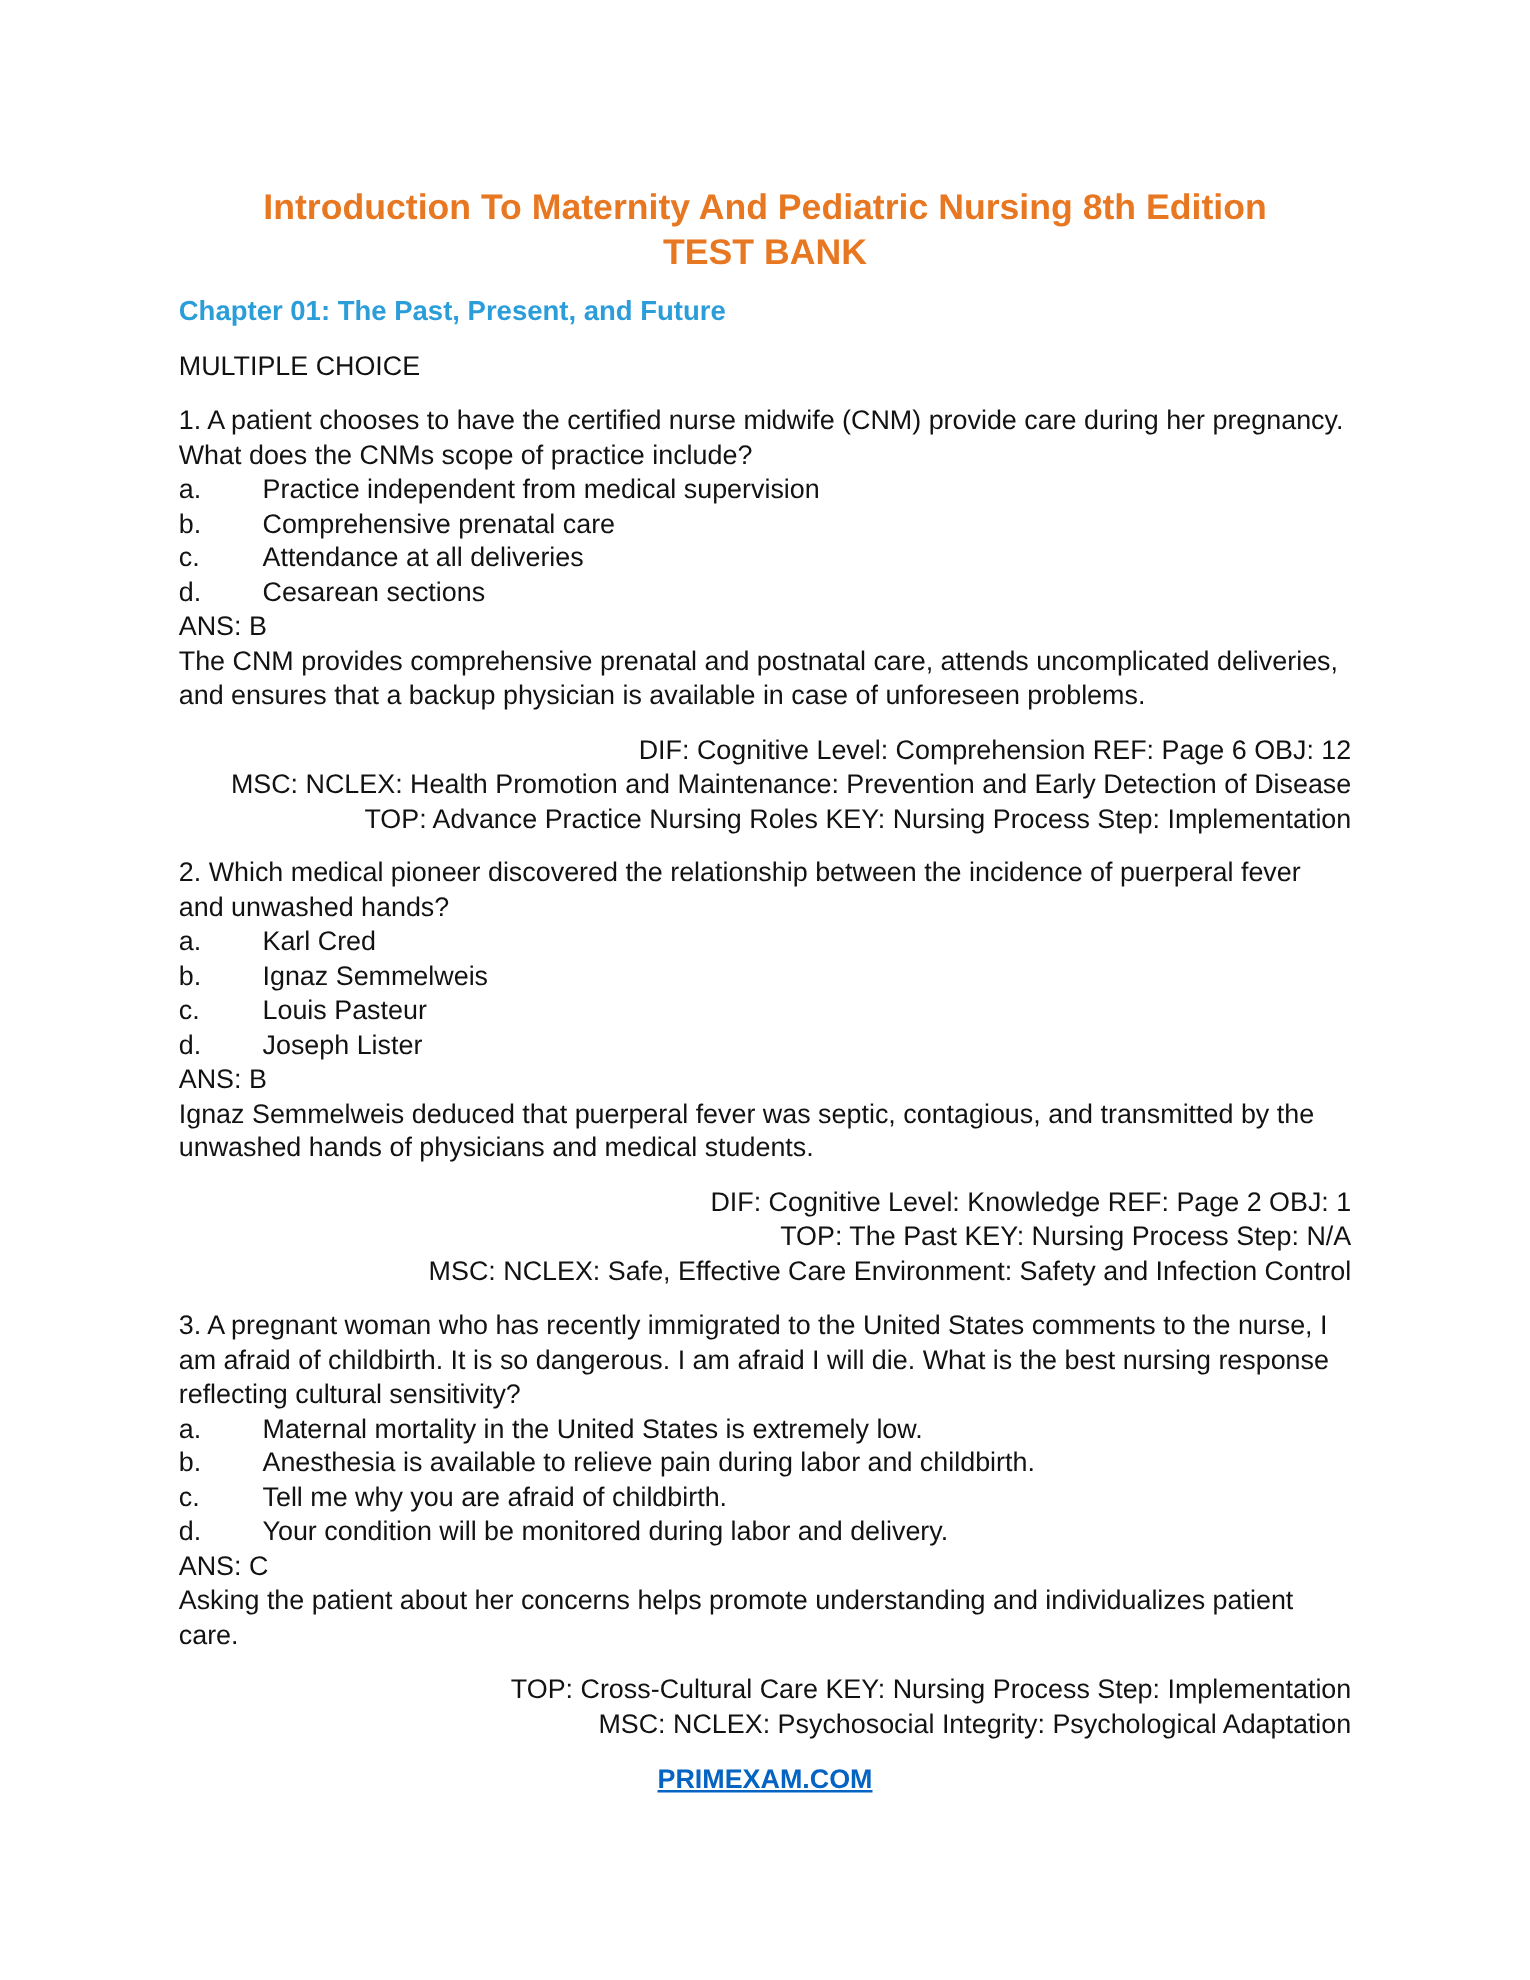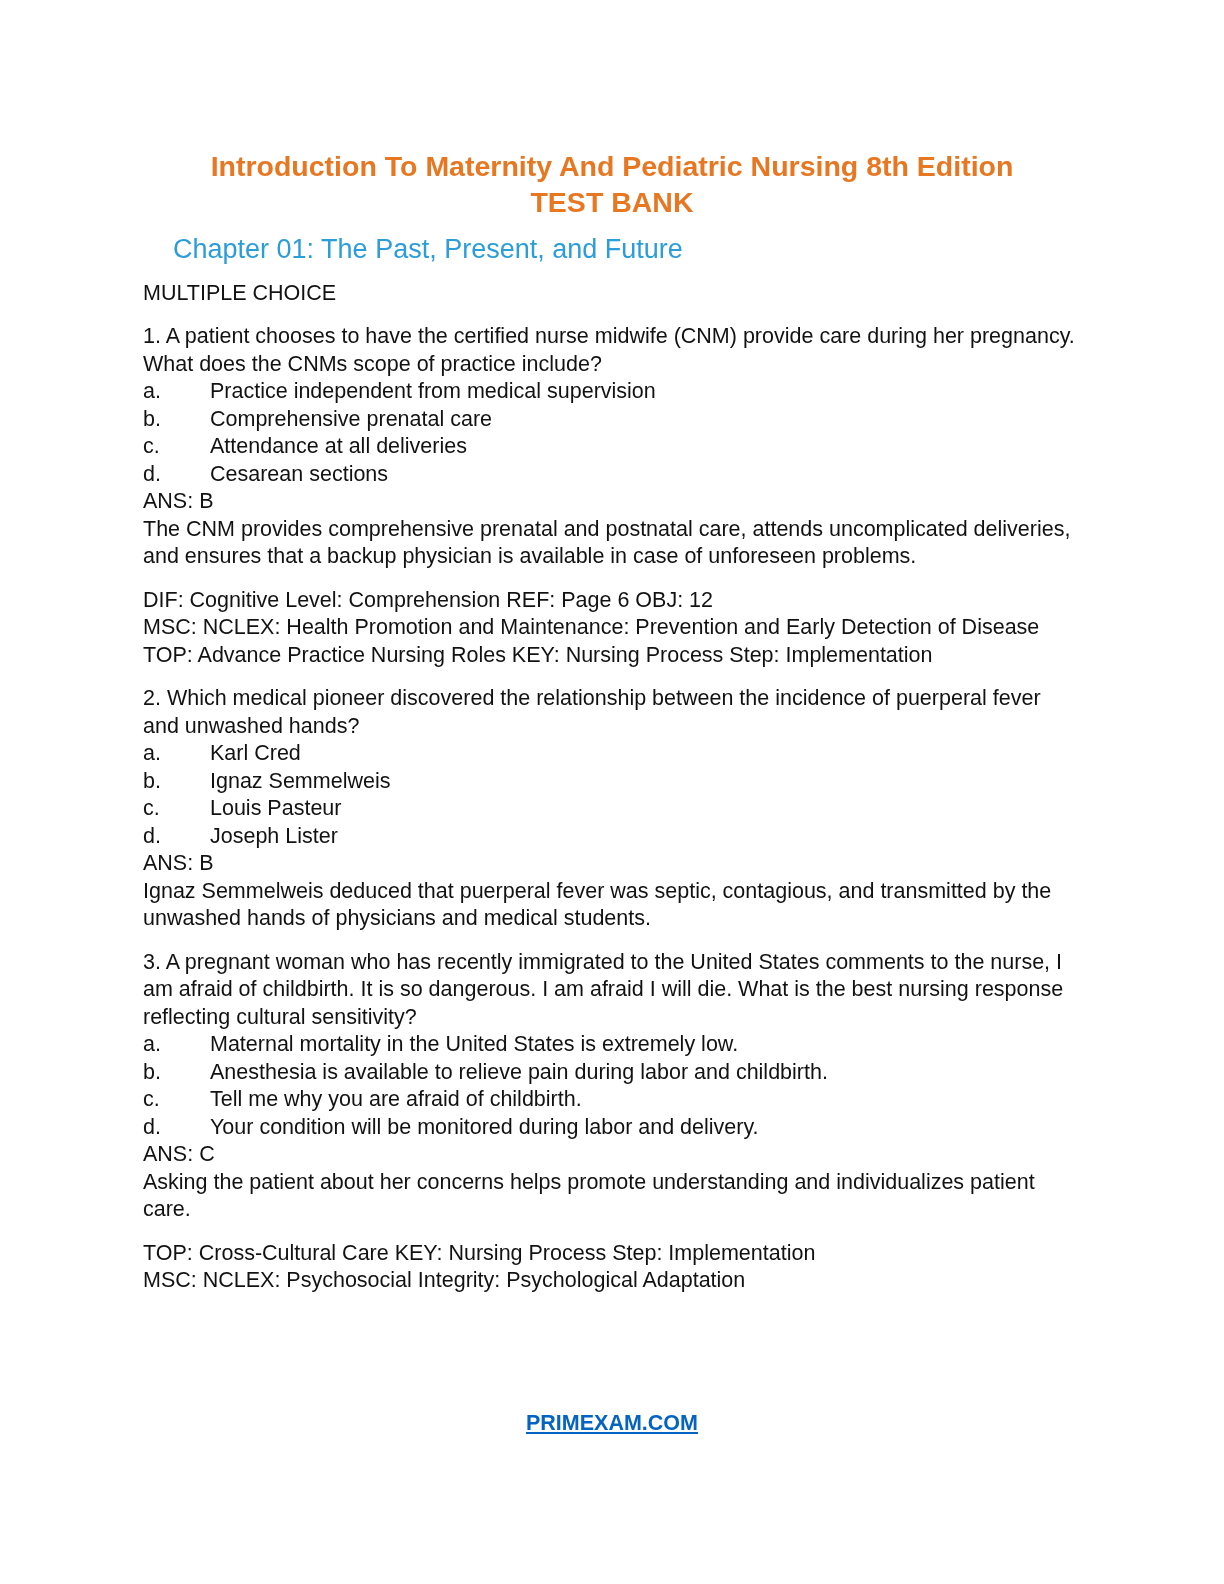--- a/index.html
+++ b/index.html
@@ -20,33 +20,32 @@
   }
   .doc-title {
     text-align: center;
     font-weight: bold;
     font-size: 28.5px;
     line-height: 36px;
     margin-bottom: 15px;
   }
   .doc-title .title-line { display: block; }
   .chapter {
-    font-weight: normal;
-    font-size: 27px;
+    font-weight: bold;
+    font-size: 22px;
     line-height: 28px;
     margin-bottom: 16px;
-    margin-left: 30px;
   }
   .section-heading {
     font-size: 21.5px;
     line-height: 28px;
     margin-bottom: 16px;
   }
   .question { margin-bottom: 16px; }
-  .meta { margin-bottom: 16px; }
+  .meta { margin-bottom: 16px; text-align: right; }
   .option { display: flex; }
   .opt-letter { width: 27px; flex: 0 0 27px; }
   .opt-text { flex: 1 1 auto; margin-left: 40px; }
   .footer {
     position: absolute;
     left: 0;
     right: 0;
     bottom: 72px;
     text-align: center;
     font-size: 21.5px;
@@ -113,20 +112,25 @@
         <span class="opt-letter">c.</span>
         <span class="opt-text">Louis Pasteur</span>
       </div>
       <div class="option">
         <span class="opt-letter">d.</span>
         <span class="opt-text">Joseph Lister</span>
       </div>
       <p class="ans">ANS: B</p>
       <p class="rationale">Ignaz Semmelweis deduced that puerperal fever was septic, contagious, and transmitted by the unwashed hands of physicians and medical students.</p>
     </div>
+    <div class="meta">
+      <p>DIF: Cognitive Level: Knowledge REF: Page 2 OBJ: 1</p>
+      <p>TOP: The Past KEY: Nursing Process Step: N/A</p>
+      <p>MSC: NCLEX: Safe, Effective Care Environment: Safety and Infection Control</p>
+    </div>
 
     <div class="question">
       <p class="stem">3. A pregnant woman who has recently immigrated to the United States comments to the nurse, I am afraid of childbirth. It is so dangerous. I am afraid I will die. What is the best nursing response reflecting cultural sensitivity?</p>
       <div class="option">
         <span class="opt-letter">a.</span>
         <span class="opt-text">Maternal mortality in the United States is extremely low.</span>
       </div>
       <div class="option">
         <span class="opt-letter">b.</span>
         <span class="opt-text">Anesthesia is available to relieve pain during labor and childbirth.</span>

